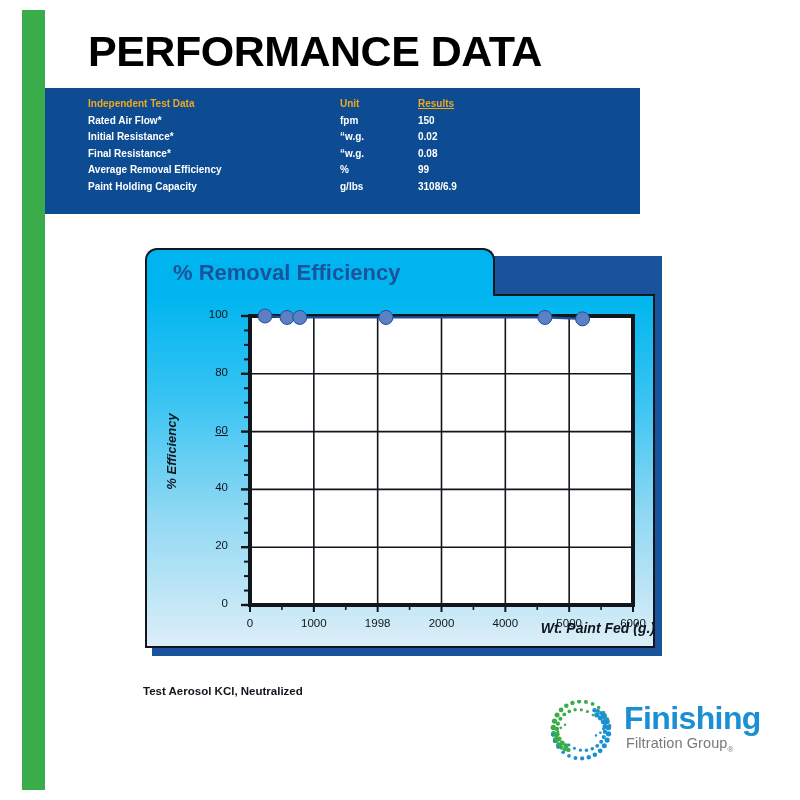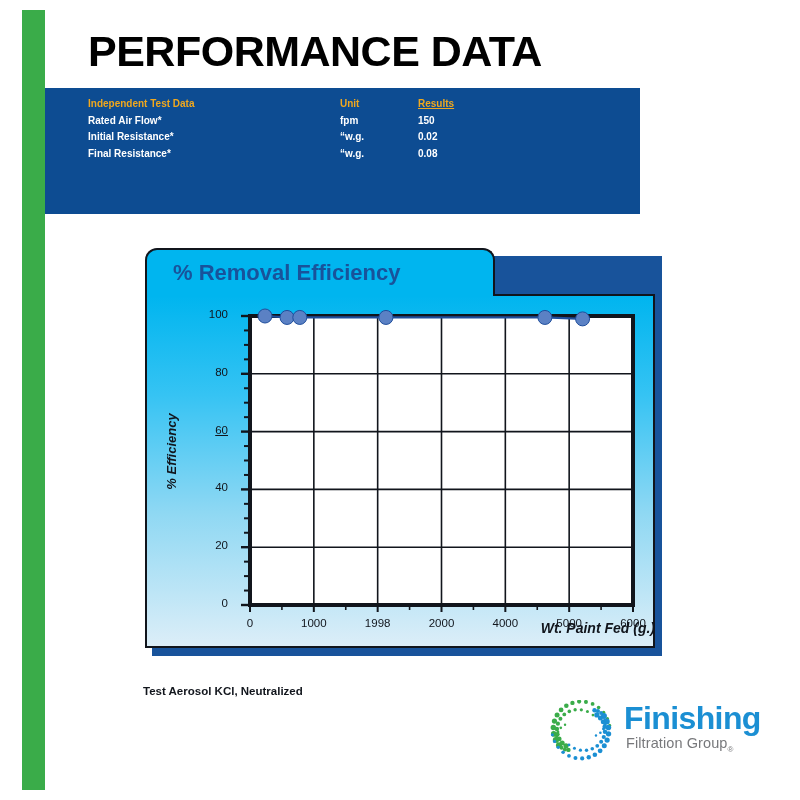--- a/index.html
+++ b/index.html
@@ -132,20 +132,30 @@
     </tr>
     <tr>
       <td>Initial Resistance*</td>
       <td>“w.g.</td>
       <td>0.02</td>
     </tr>
     <tr>
       <td>Final Resistance*</td>
       <td>“w.g.</td>
       <td>0.08</td>
+    </tr>
+    <tr>
+      <td>Average Removal Efficiency</td>
+      <td>%</td>
+      <td>99</td>
+    </tr>
+    <tr>
+      <td>Paint Holding Capacity</td>
+      <td>g/lbs</td>
+      <td>3108/6.9</td>
     </tr>
   </tbody>
     </table>
 
   <div class="chart-shadow"></div>
   <div class="chart-card">
     <div class="card-tab"></div>
     <div class="card-body"></div>
     <div class="card-body-topgap"></div>
     <div class="chart-title">% Removal Efficiency</div>

